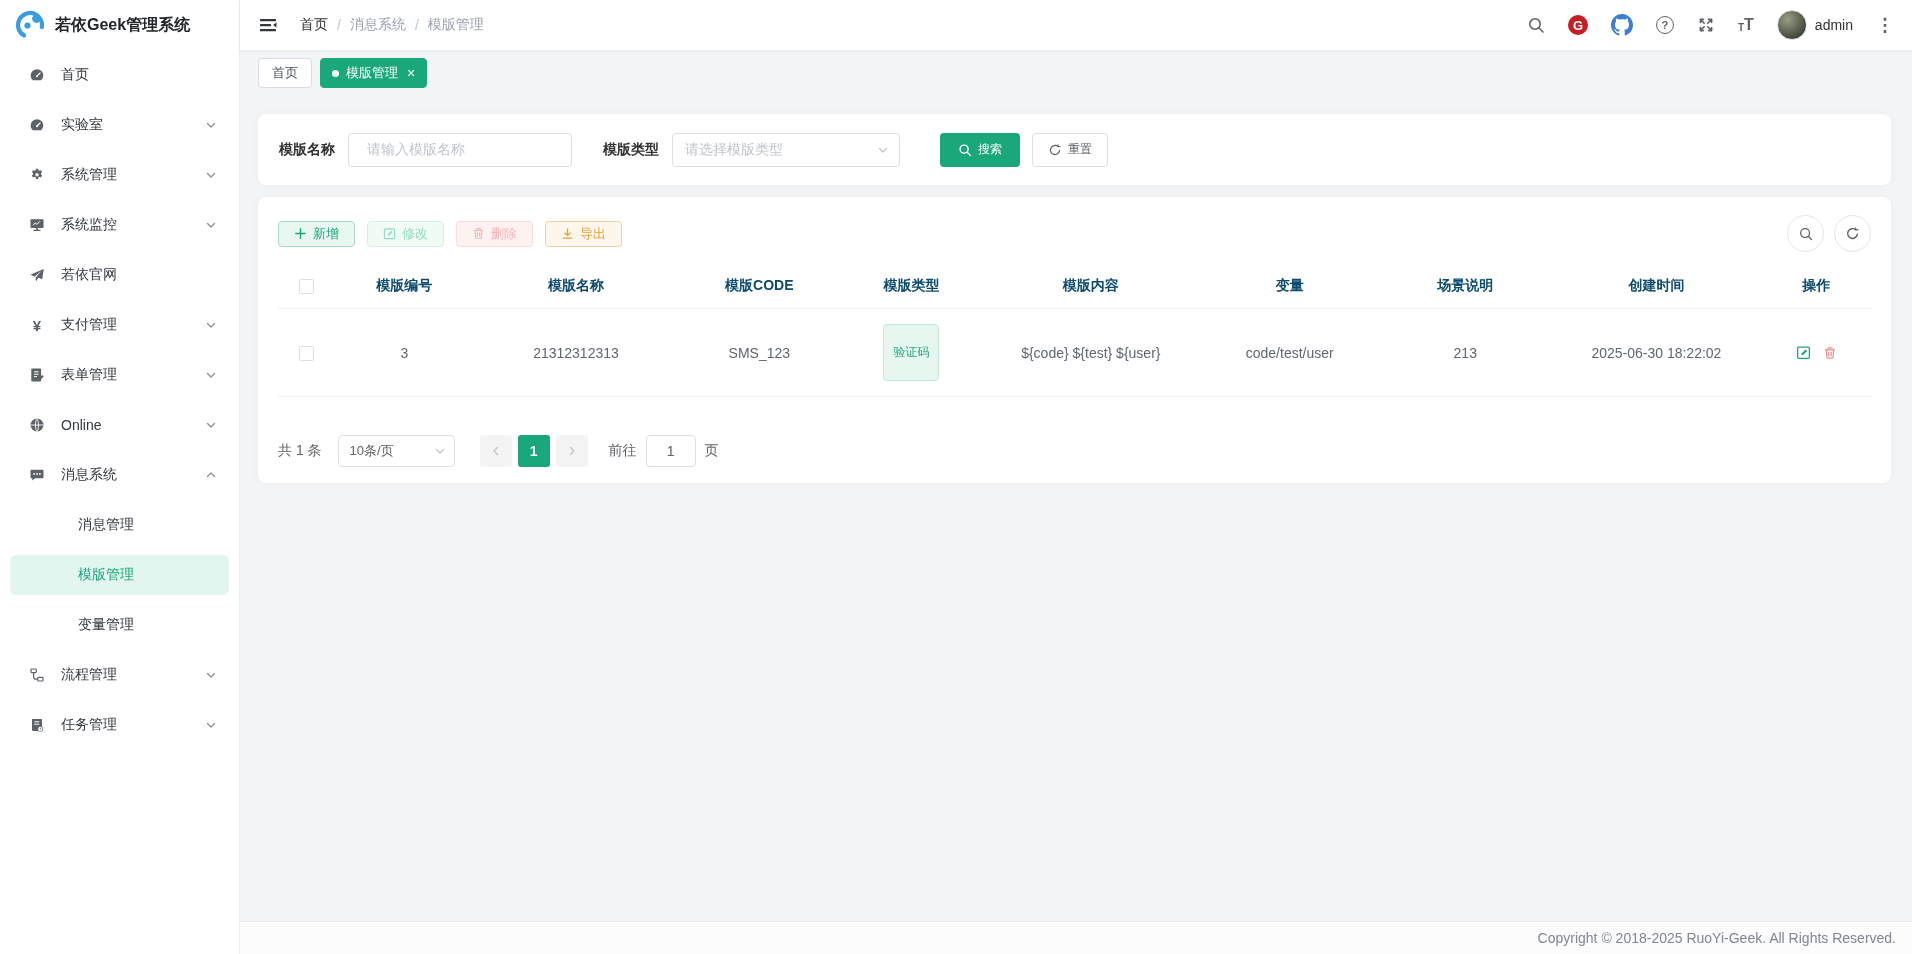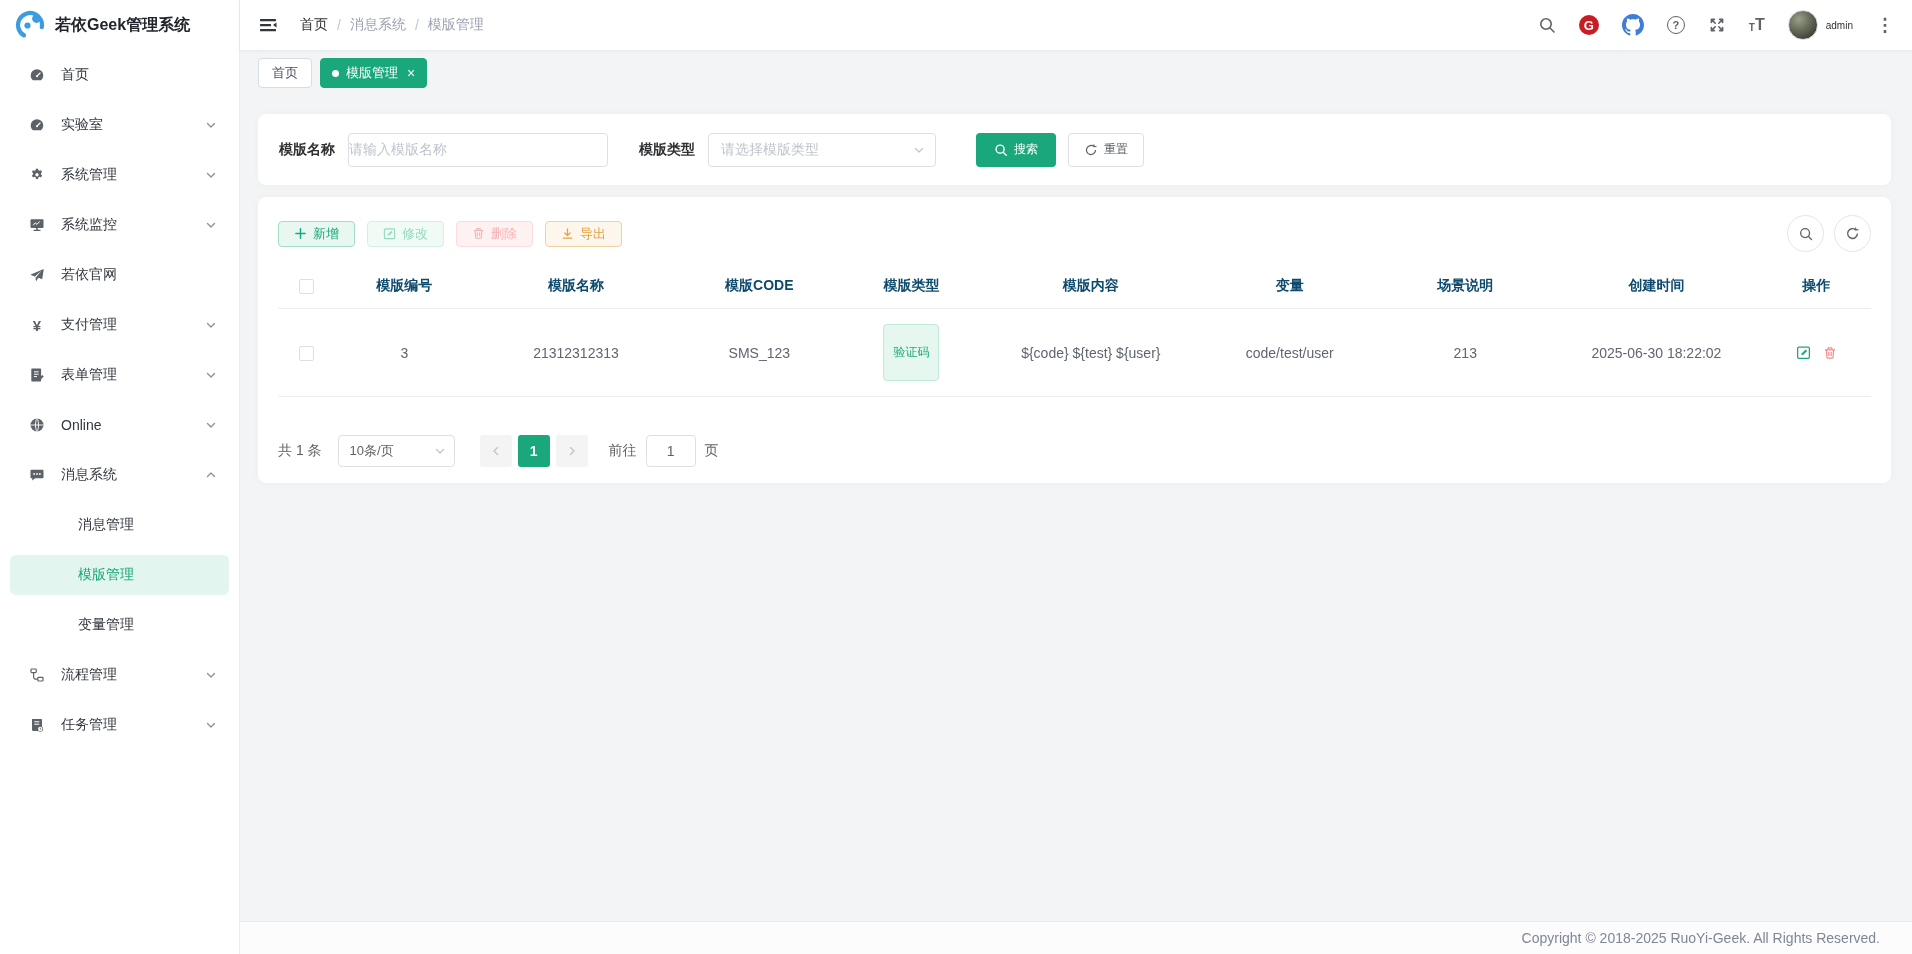--- a/index.html
+++ b/index.html
@@ -34,35 +34,35 @@
   .bc-sep { color:#c0c4cc; }
   .bc-dim { color:#9aa3b0; }
   .topbar-right { margin-left:auto; display:flex; align-items:center; gap:23px; color:#5f6368; }
   .tb-icon { display:flex; align-items:center; justify-content:center; cursor:pointer; color:#5f6368; }
   .gitee { width:20px; height:20px; border-radius:50%; background:#c71d23; color:#fff; font-weight:bold; font-size:13px; display:flex; align-items:center; justify-content:center; }
   .help-circle { width:18px; height:18px; border-radius:50%; border:1.6px solid #5f6368; font-size:11px; font-weight:bold; display:flex; align-items:center; justify-content:center; }
   .fsize { display:flex; align-items:flex-end; line-height:1; font-weight:600; }
   .fs-small { font-size:10px; } .fs-big { font-size:16px; }
   .user-chip { display:flex; align-items:center; gap:8px; cursor:pointer; }
   .avatar { width:30px; height:30px; border-radius:50%; background:radial-gradient(circle at 35% 30%, #9a9f86, #575c4c 55%, #2e332b 90%); border:1px solid #d9dce1; }
-  .username { font-size:10px; color:#303133; }
+  .username { font-size:14px; color:#303133; }
   .kebab { font-size:18px; font-weight:bold; color:#5f6368; cursor:pointer; }
 
   
   .workspace { flex:1; padding:8px 21px 0 18px; display:flex; flex-direction:column; overflow:hidden; }
   .tags-row { display:flex; gap:8px; margin-bottom:26px; }
   .tag { height:30px; display:flex; align-items:center; padding:0 13px; background:#fff; border:1px solid #d8dce5; border-radius:4px; font-size:13px; color:#495060; cursor:pointer; }
   .tag.active { background:#1aa77c; border-color:#1aa77c; color:#fff; gap:7px; padding:0 11px; }
   .tag-dot { width:7px; height:7px; border-radius:50%; background:#fff; }
   .tag-close { font-size:14px; line-height:1; margin-left:2px; cursor:pointer; }
 
   .card { background:#fff; border-radius:8px; box-shadow:0 0 10px rgba(0,0,0,.03); }
   .search-card { height:71px; display:flex; align-items:center; padding:0 21px; }
   .form-label { font-size:14px; font-weight:bold; color:#303133; margin-right:13px; white-space:nowrap; }
-  .form-input { width:260px; height:34px; border:1px solid #dcdfe6; border-radius:4px; padding:0 0; font-size:14px; color:#606266; outline:none; font-family:Liberation Serif, serif; }
+  .form-input { width:224px; height:34px; border:1px solid #dcdfe6; border-radius:4px; padding:0 18px; font-size:14px; color:#606266; outline:none; font-family:Liberation Serif, serif; }
   .form-input::placeholder { color:#bfc4cc; }
   .form-select { width:228px; height:34px; border:1px solid #dcdfe6; border-radius:4px; display:flex; align-items:center; justify-content:space-between; padding:0 10px 0 12px; font-size:14px; color:#bfc4cc; background:#fff; cursor:pointer; }
   .lbl2 { margin-left:31px; }
   .btn { height:34px; border-radius:4px; font-size:12px; display:flex; align-items:center; gap:6px; cursor:pointer; border:1px solid transparent; font-family:inherit; }
   .btn-search { margin-left:40px; padding:0 17px; background:#1aa77c; color:#fff; }
   .btn-reset { margin-left:12px; padding:0 15px; background:#fff; color:#5a6066; border-color:#dcdfe6; }
 
   .table-card { margin-top:12px; padding:18px 20px 16px; display:flex; flex-direction:column; }
   .toolbar { display:flex; align-items:center; margin-bottom:12px; }
   .tb-btn { height:26px; padding:0 15px; border-radius:4px; font-size:13px; display:flex; align-items:center; gap:6px; margin-right:12px; border:1px solid; cursor:pointer; font-family:inherit; }
@@ -83,21 +83,21 @@
 
   .pagination { display:flex; align-items:center; margin-top:38px; font-size:14px; color:#606266; }
   .pg-total { margin-right:16px; }
   .page-size-select { width:117px; height:32px; border:1px solid #dcdfe6; border-radius:4px; display:flex; align-items:center; justify-content:space-between; padding:0 8px 0 11px; font-size:13px; color:#606266; cursor:pointer; margin-right:22px; background:#fff; }
   .pg-btn { width:32px; height:32px; background:#f4f4f5; border-radius:3px; display:flex; align-items:center; justify-content:center; color:#c0c4cc; margin:0 3px; cursor:pointer; }
   .pg-num { width:32px; height:32px; border-radius:3px; display:flex; align-items:center; justify-content:center; margin:0 3px; cursor:pointer; }
   .pg-num.active { background:#1aa77c; color:#fff; font-weight:bold; }
   .pg-goto { margin-left:18px; display:flex; align-items:center; }
   .goto-input { width:50px; height:32px; border:1px solid #dcdfe6; border-radius:4px; text-align:center; margin:0 9px; font-size:14px; color:#606266; outline:none; font-family:inherit; }
 
-  .footer { height:33px; background:#fcfcfd; border-top:1px solid #e8eaec; display:flex; align-items:center; justify-content:flex-end; padding-right:32px; font-size:14px; color:#808695; flex-shrink:0; }
+  .footer { height:33px; background:#fcfcfd; border-top:1px solid #e8eaec; display:flex; align-items:center; justify-content:flex-end; padding-right:16px; font-size:14px; color:#808695; flex-shrink:0; }
 </style>
 </head>
 <body>
 
 <div class="app">
 
   <aside class="sidebar">
     <div class="logo-row">
       <span class="mi-icon" style="width:30px;height:30px">
         <svg width="30" height="30" viewBox="0 0 30 30">

